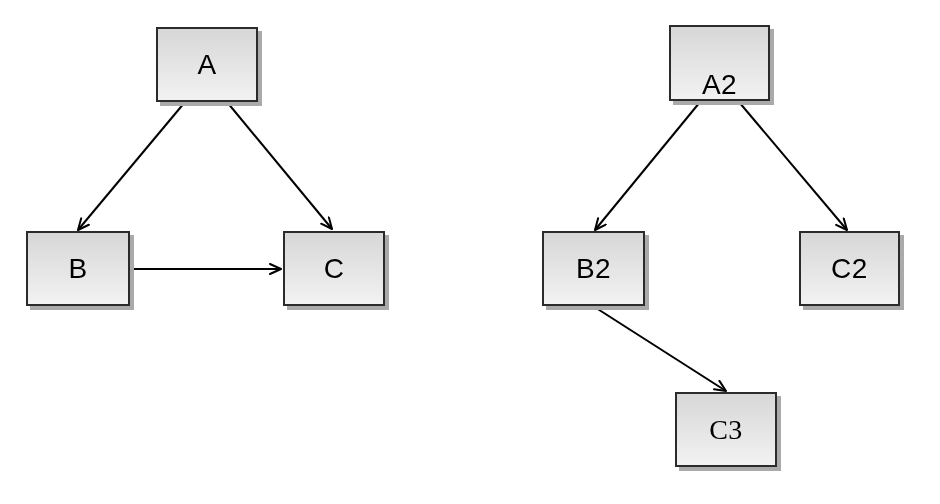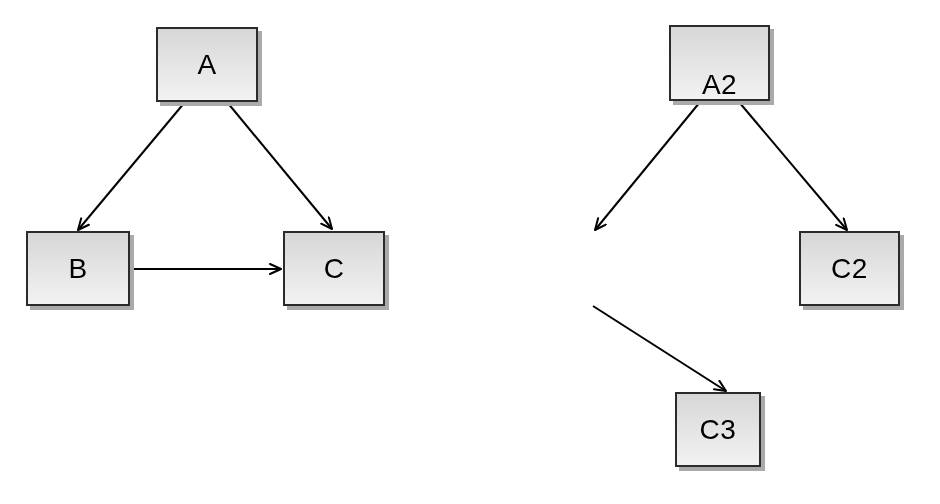--- a/index.html
+++ b/index.html
@@ -61,20 +61,23 @@
   </div>
   <div class="node" style="left: 26px; top: 231px; width: 104px; height: 75px; background: linear-gradient(rgb(215, 215, 215), rgb(242, 242, 242)); border: 2px solid rgb(43, 43, 43); box-shadow: rgb(170, 170, 170) 4px 4px 0px; color: rgb(0, 0, 0);">
     <span class="node-label">B</span>
   </div>
   <div class="node" style="left: 283px; top: 231px; width: 102px; height: 75px; background: linear-gradient(rgb(215, 215, 215), rgb(242, 242, 242)); border: 2px solid rgb(43, 43, 43); box-shadow: rgb(170, 170, 170) 4px 4px 0px; color: rgb(0, 0, 0);">
     <span class="node-label">C</span>
   </div>
   <div class="node" style="left: 669px; top: 25px; width: 101px; height: 76px; background: linear-gradient(rgb(215, 215, 215), rgb(242, 242, 242)); border: 2px solid rgb(43, 43, 43); box-shadow: rgb(170, 170, 170) 4px 4px 0px; color: rgb(0, 0, 0); align-items: flex-end;">
     <span class="node-label">A2</span>
   </div>
+  <div class="node" style="left: 542px; top: 231px; width: 103px; height: 75px; background: linear-gradient(rgb(215, 215, 215), rgb(242, 242, 242)); border: 2px solid rgb(43, 43, 43); box-shadow: rgb(170, 170, 170) 4px 4px 0px; color: rgb(0, 0, 0);">
+    <span class="node-label">B2</span>
+  </div>
   <div class="node" style="left: 799px; top: 231px; width: 101px; height: 75px; background: linear-gradient(rgb(215, 215, 215), rgb(242, 242, 242)); border: 2px solid rgb(43, 43, 43); box-shadow: rgb(170, 170, 170) 4px 4px 0px; color: rgb(0, 0, 0);">
     <span class="node-label">C2</span>
   </div>
-  <div class="node" style="left: 675px; top: 392px; width: 86px; height: 75px; background: linear-gradient(rgb(215, 215, 215), rgb(242, 242, 242)); border: 2px solid rgb(43, 43, 43); box-shadow: rgb(170, 170, 170) 4px 4px 0px; color: rgb(0, 0, 0);">
+  <div class="node" style="left: 675px; top: 392px; width: 102px; height: 75px; background: linear-gradient(rgb(215, 215, 215), rgb(242, 242, 242)); border: 2px solid rgb(43, 43, 43); box-shadow: rgb(170, 170, 170) 4px 4px 0px; color: rgb(0, 0, 0); font-family: Liberation Serif, serif;">
     <span class="node-label">C3</span>
   </div>
 
 </div>
 
 </body></html>

